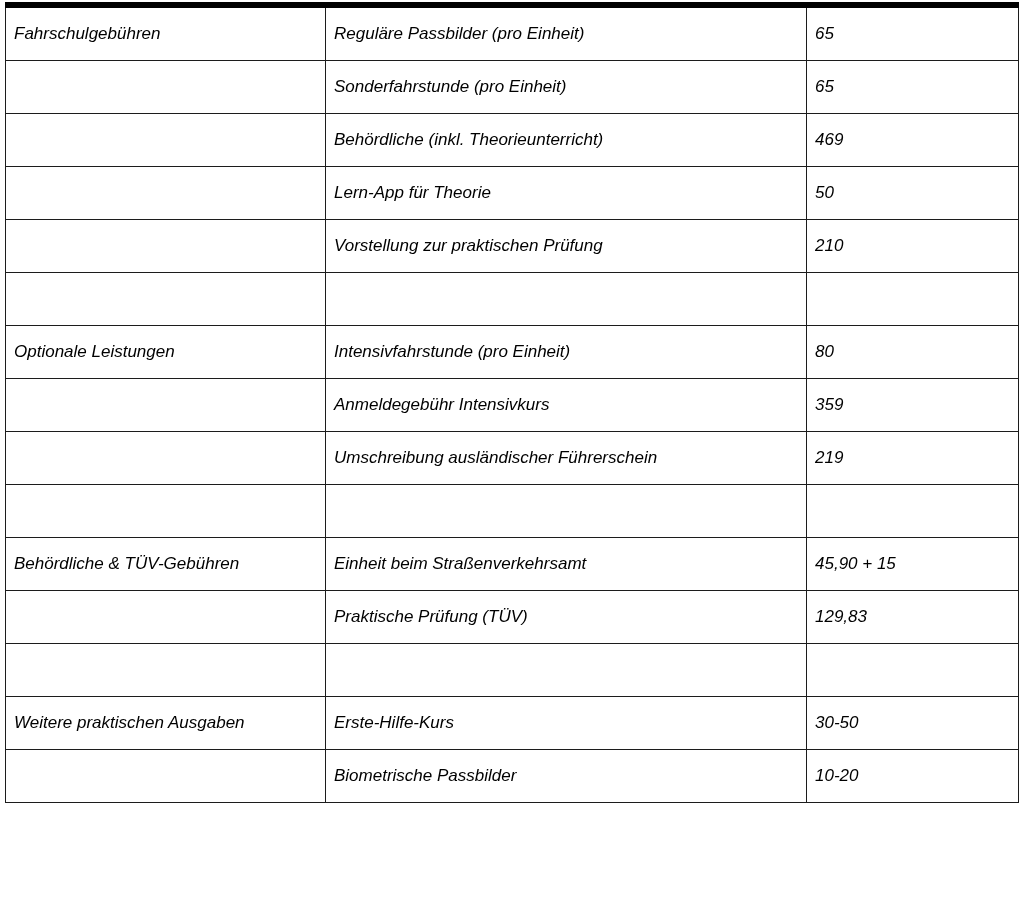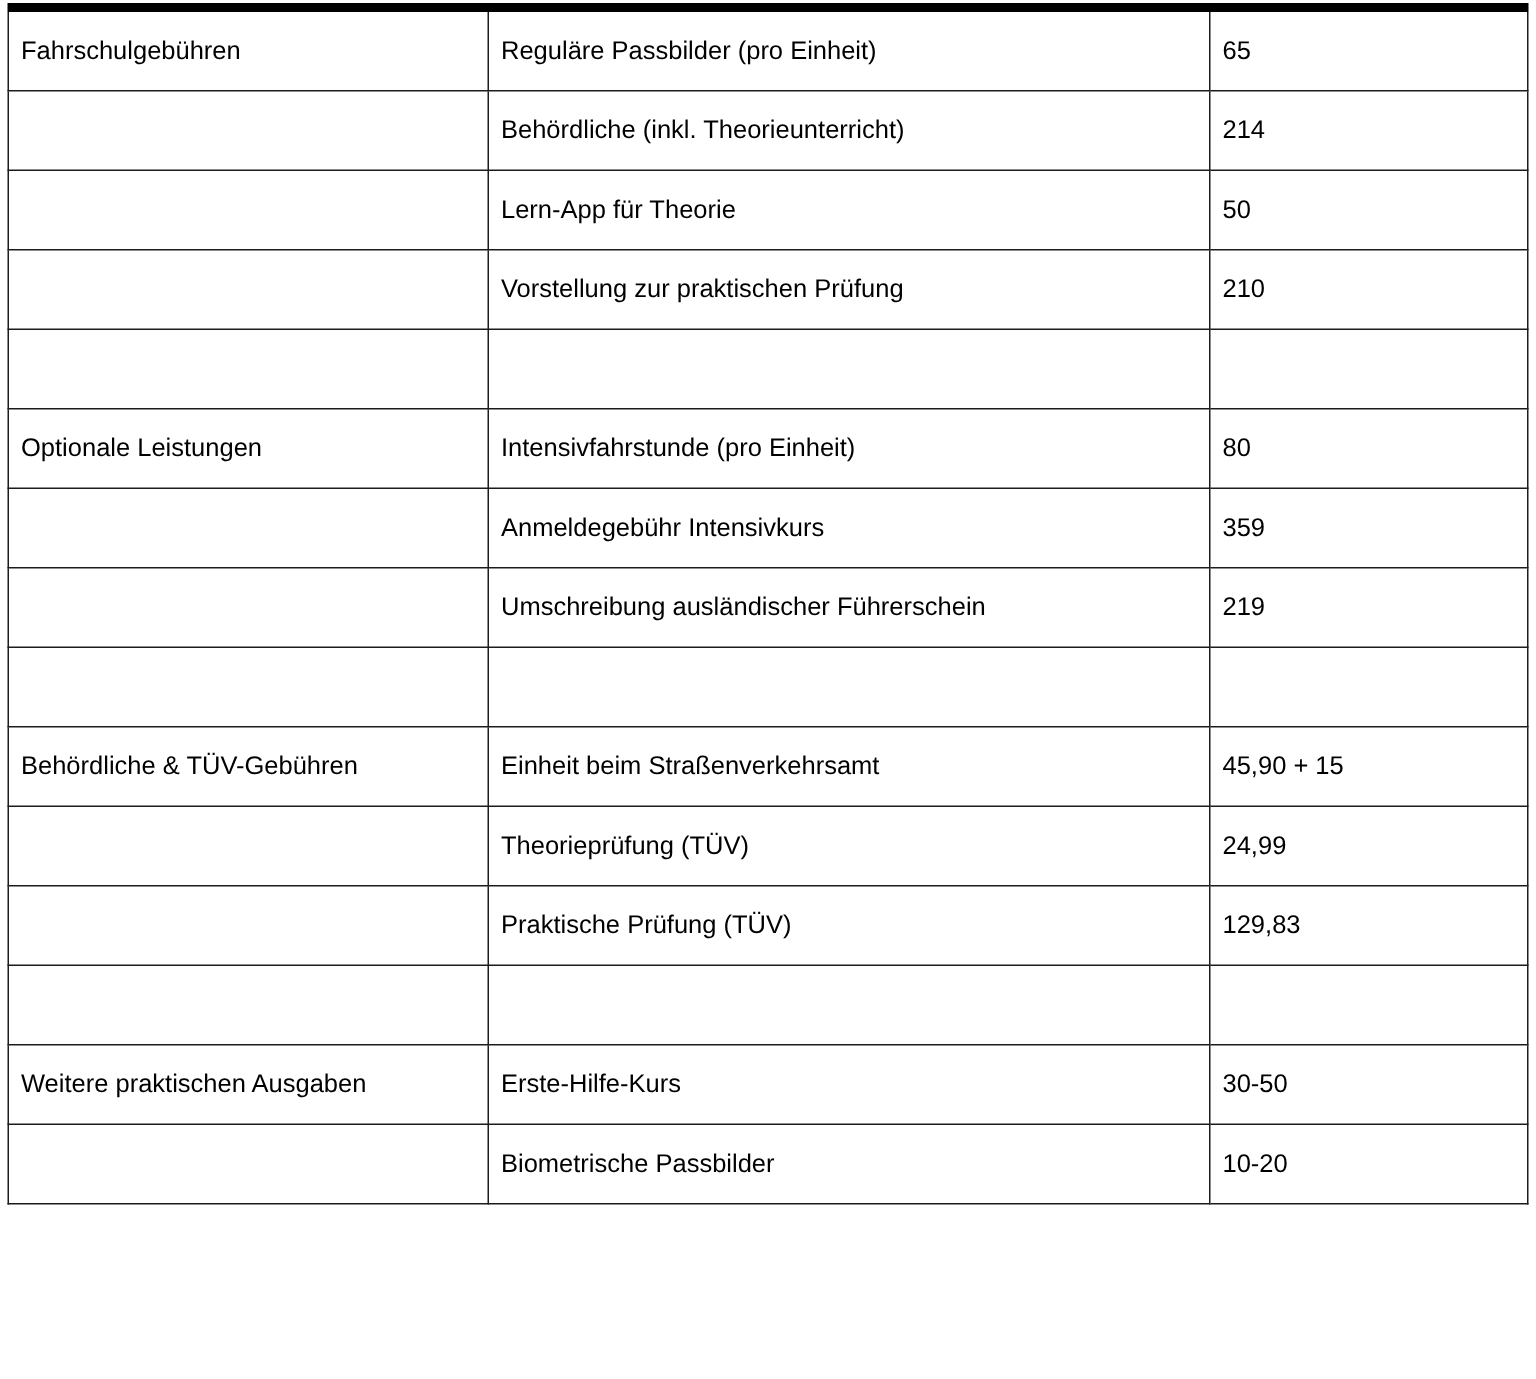--- a/index.html
+++ b/index.html
@@ -21,20 +21,21 @@
     position: absolute;
     left: 5px;
     top: 2px;
     width: 1013px;
     border-collapse: collapse;
     table-layout: fixed;
     border-top: 6px solid #000000;
     border-left: 1px solid #1c1c1c;
     border-right: 1px solid #1c1c1c;
     border-bottom: 1px solid #1c1c1c;
+    font-style: italic;
   }
   table.fees col.c1 { width: 320px; }
   table.fees col.c2 { width: 481px; }
   table.fees col.c3 { width: 212px; }
   table.fees td {
     border: 1px solid #1c1c1c;
     height: 52px;
     padding: 0 6px 0 8px;
     font-size: 17px;
     line-height: 1.2;
@@ -55,22 +56,27 @@
       <col class="c3">
     </colgroup>
     <tbody>
         <tr>
     <td>Fahrschulgebühren</td>
     <td>Reguläre Passbilder (pro Einheit)</td>
     <td>65</td>
   </tr>
         <tr>
     <td></td>
+    <td>Sonderfahrstunde (pro Einheit)</td>
+    <td>65</td>
+  </tr>
+        <tr>
+    <td></td>
     <td>Behördliche (inkl. Theorieunterricht)</td>
-    <td>214</td>
+    <td>469</td>
   </tr>
         <tr>
     <td></td>
     <td>Lern-App für Theorie</td>
     <td>50</td>
   </tr>
         <tr>
     <td></td>
     <td>Vorstellung zur praktischen Prüfung</td>
     <td>210</td>
@@ -100,25 +106,20 @@
     <td></td>
     <td></td>
   </tr>
         <tr>
     <td>Behördliche &amp; TÜV-Gebühren</td>
     <td>Einheit beim Straßenverkehrsamt</td>
     <td>45,90 + 15</td>
   </tr>
         <tr>
     <td></td>
-    <td>Theorieprüfung (TÜV)</td>
-    <td>24,99</td>
-  </tr>
-        <tr>
-    <td></td>
     <td>Praktische Prüfung (TÜV)</td>
     <td>129,83</td>
   </tr>
         <tr>
     <td></td>
     <td></td>
     <td></td>
   </tr>
         <tr>
     <td>Weitere praktischen Ausgaben</td>

